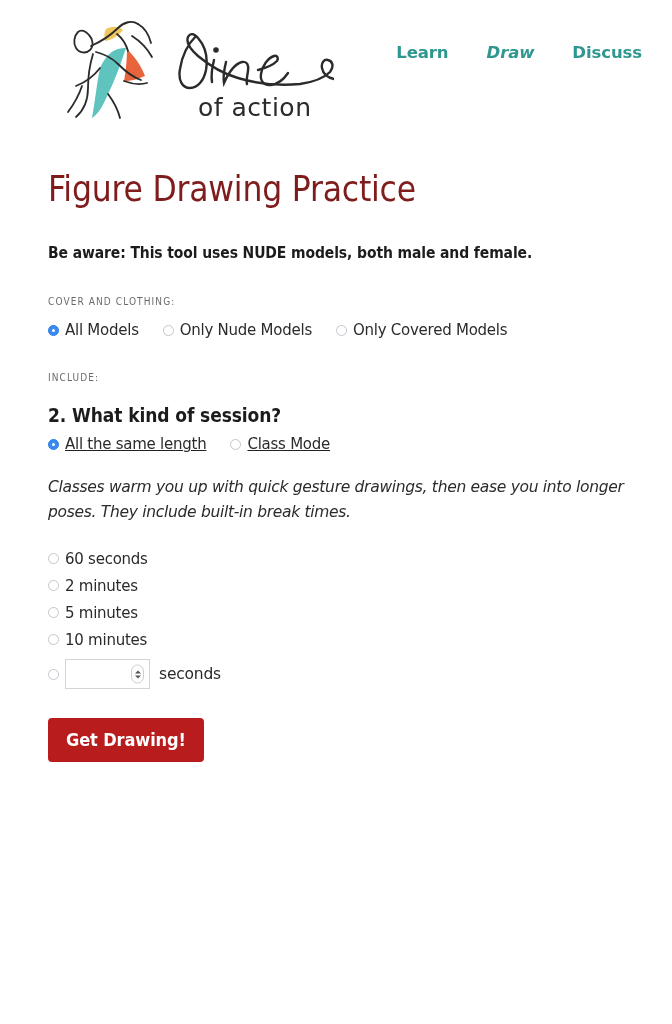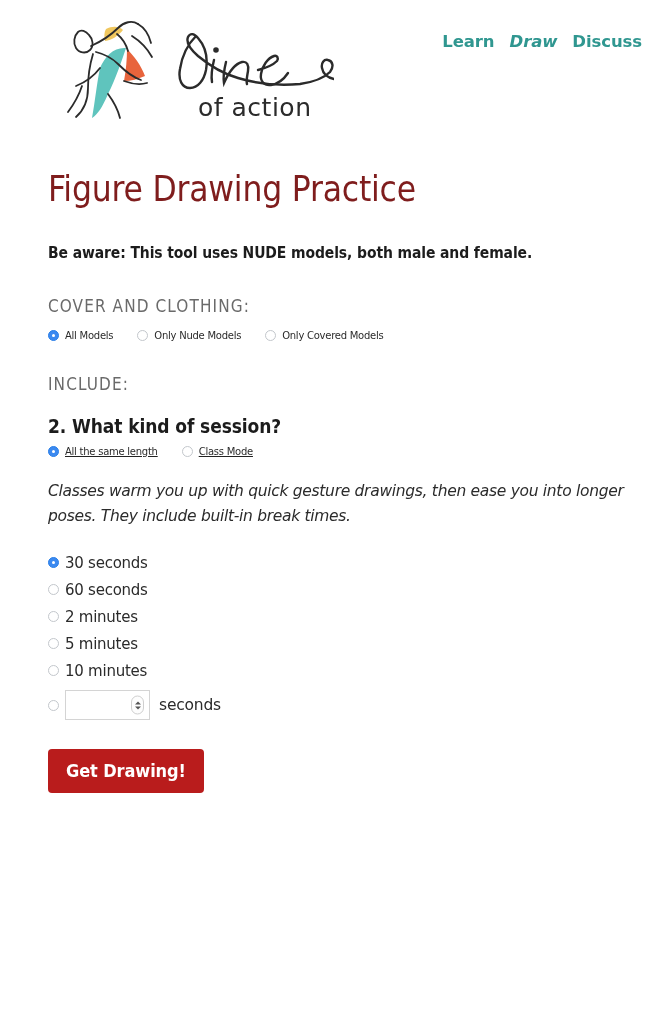--- a/index.html
+++ b/index.html
@@ -29,24 +29,24 @@
     padding: 0 28px 0 48px;
     display: flex;
     align-items: flex-start;
     justify-content: space-between;
   }
   .logo {
     margin-top: 16px;
     display: block;
   }
   .nav {
-    margin-top: 32px;
-    display: flex;
-    align-items: center;
-    gap: 15px;
+    margin-top: 43px;
+    display: flex;
+    align-items: center;
+    gap: 38px;
     padding-right: 2px;
     text-align: center;
   }
   .nav a {
     text-decoration: none;
     color: #309790;
     font-family: "DejaVu Sans", sans-serif;
     font-weight: bold;
     font-size: 16.5px;
     letter-spacing: -0.1px;
@@ -88,21 +88,21 @@
     margin: 0;
     letter-spacing: -0.1px;
   }
   #q1-title { margin-top: 33px; }
   #q2-title { margin-top: 21px; }
   #q3-title { margin-top: 39px; }
 
   .field-label {
     font-family: "DejaVu Sans Condensed", "Liberation Sans Narrow", "Liberation Sans", sans-serif;
     font-stretch: condensed;
-    font-size: 17px;
+    font-size: 10px;
     color: #6a6a6a;
     letter-spacing: 1.1px;
     text-transform: uppercase;
   }
   #cover-label { margin-top: 34px; }
   #include-label { margin-top: 33px; }
 
   .radio-row {
     display: flex;
     align-items: center;
@@ -144,21 +144,21 @@
     top: 50%;
     width: 3px;
     height: 3px;
     margin-left: -1.5px;
     margin-top: -1.5px;
     border-radius: 50%;
     background: #ffffff;
   }
   .radio-text {
     font-family: "DejaVu Sans", sans-serif;
-    font-size: 10px;
+    font-size: 15px;
     color: #2b2b2b;
     letter-spacing: -0.25px;
   }
 
   .note {
     font-family: "DejaVu Sans", sans-serif;
     font-style: italic;
     font-size: 15.5px;
     line-height: 25px;
     color: #2b2b2b;
@@ -341,24 +341,20 @@
         <span class="radio-text">Class Mode</span>
       </label>
     </div>
 
     <p class="note">Classes warm you up with quick gesture drawings, then ease you into longer poses. They include built-in break times.</p>
 
     
 
     <div class="interval-list">
       <label class="interval-item">
-        <span class="radio on"></span>
-        <span class="radio-text">30 seconds</span>
-      </label>
-      <label class="interval-item">
         <span class="radio off"></span>
         <span class="radio-text">60 seconds</span>
       </label>
       <label class="interval-item">
         <span class="radio off"></span>
         <span class="radio-text">2 minutes</span>
       </label>
       <label class="interval-item">
         <span class="radio off"></span>
         <span class="radio-text">5 minutes</span>

